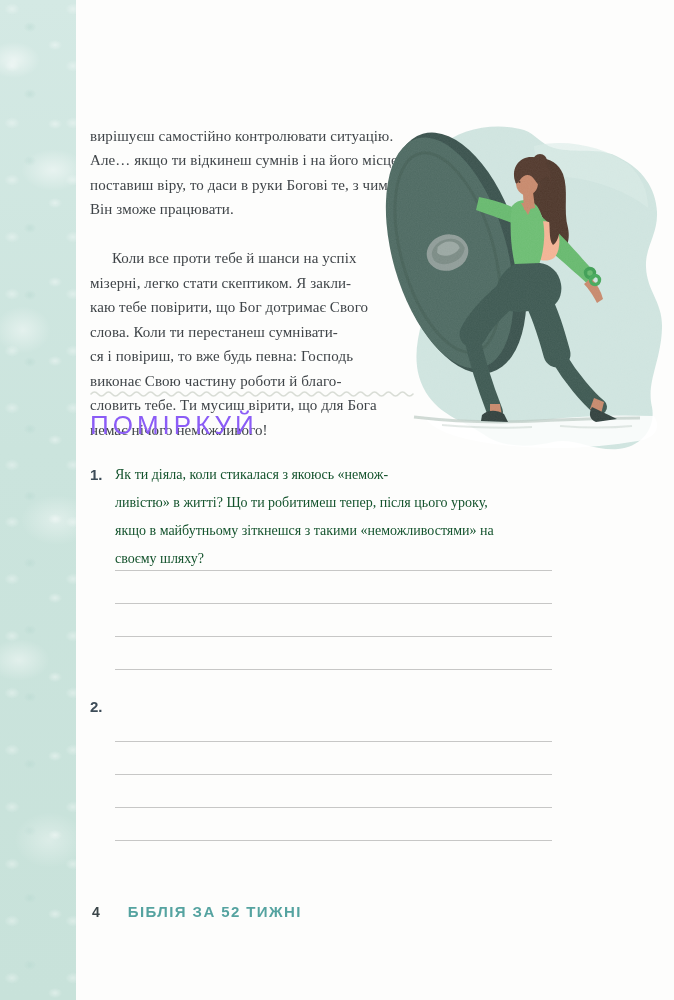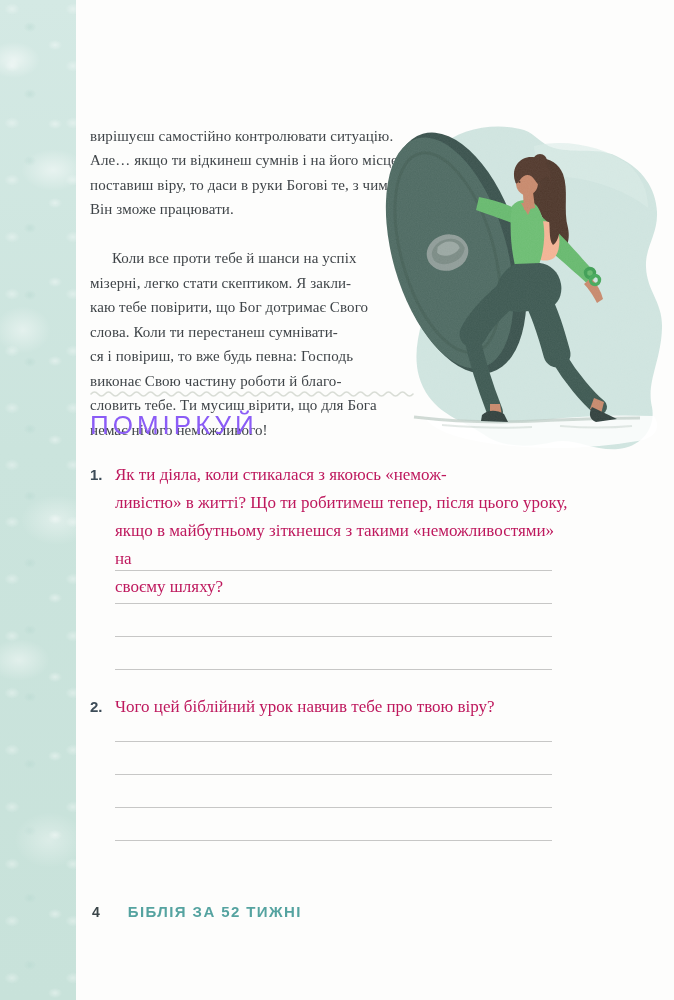--- a/index.html
+++ b/index.html
@@ -44,21 +44,21 @@
     font-size:26px;font-weight:400;letter-spacing:4px;color:#8b5cf6;
   }
   
   .question{position:absolute;left:90px;width:480px;display:flex;}
   .q-num{
     width:25px;flex:0 0 25px;
     font-family:"Liberation Sans", sans-serif;
     font-weight:700;font-size:15px;line-height:28px;color:#3d4c58;
   }
   .q-text{
-    font-size:17px;line-height:28px;color:#be185d;
+    font-size:14px;line-height:28px;color:#14532d;
     white-space:pre-line;
   }
   .answer-lines{position:absolute;left:115px;width:437px;}
   .ans-line{height:32px;border-bottom:1px solid #c7c7c6;}
   
   .footer{
     position:absolute;left:92px;top:903px;display:flex;align-items:baseline;
     font-family:"Liberation Sans", sans-serif;
   }
   .page-num{font-size:14px;font-weight:700;color:#3a4549;}
@@ -191,21 +191,20 @@
 </div>
 <div class="answer-lines" style="top:538px">
   <div class="ans-line"></div>
   <div class="ans-line"></div>
   <div class="ans-line"></div>
   <div class="ans-line"></div>
 </div>
 
 <div class="question" style="top:693px">
   <span class="q-num">2.</span>
-  <div class="q-text">Чого цей біблійний урок навчив тебе про твою віру?</div>
 </div>
 <div class="answer-lines" style="top:709px">
   <div class="ans-line"></div>
   <div class="ans-line"></div>
   <div class="ans-line"></div>
   <div class="ans-line"></div>
 </div>
 
 <div class="footer">
   <span class="page-num">4</span>

